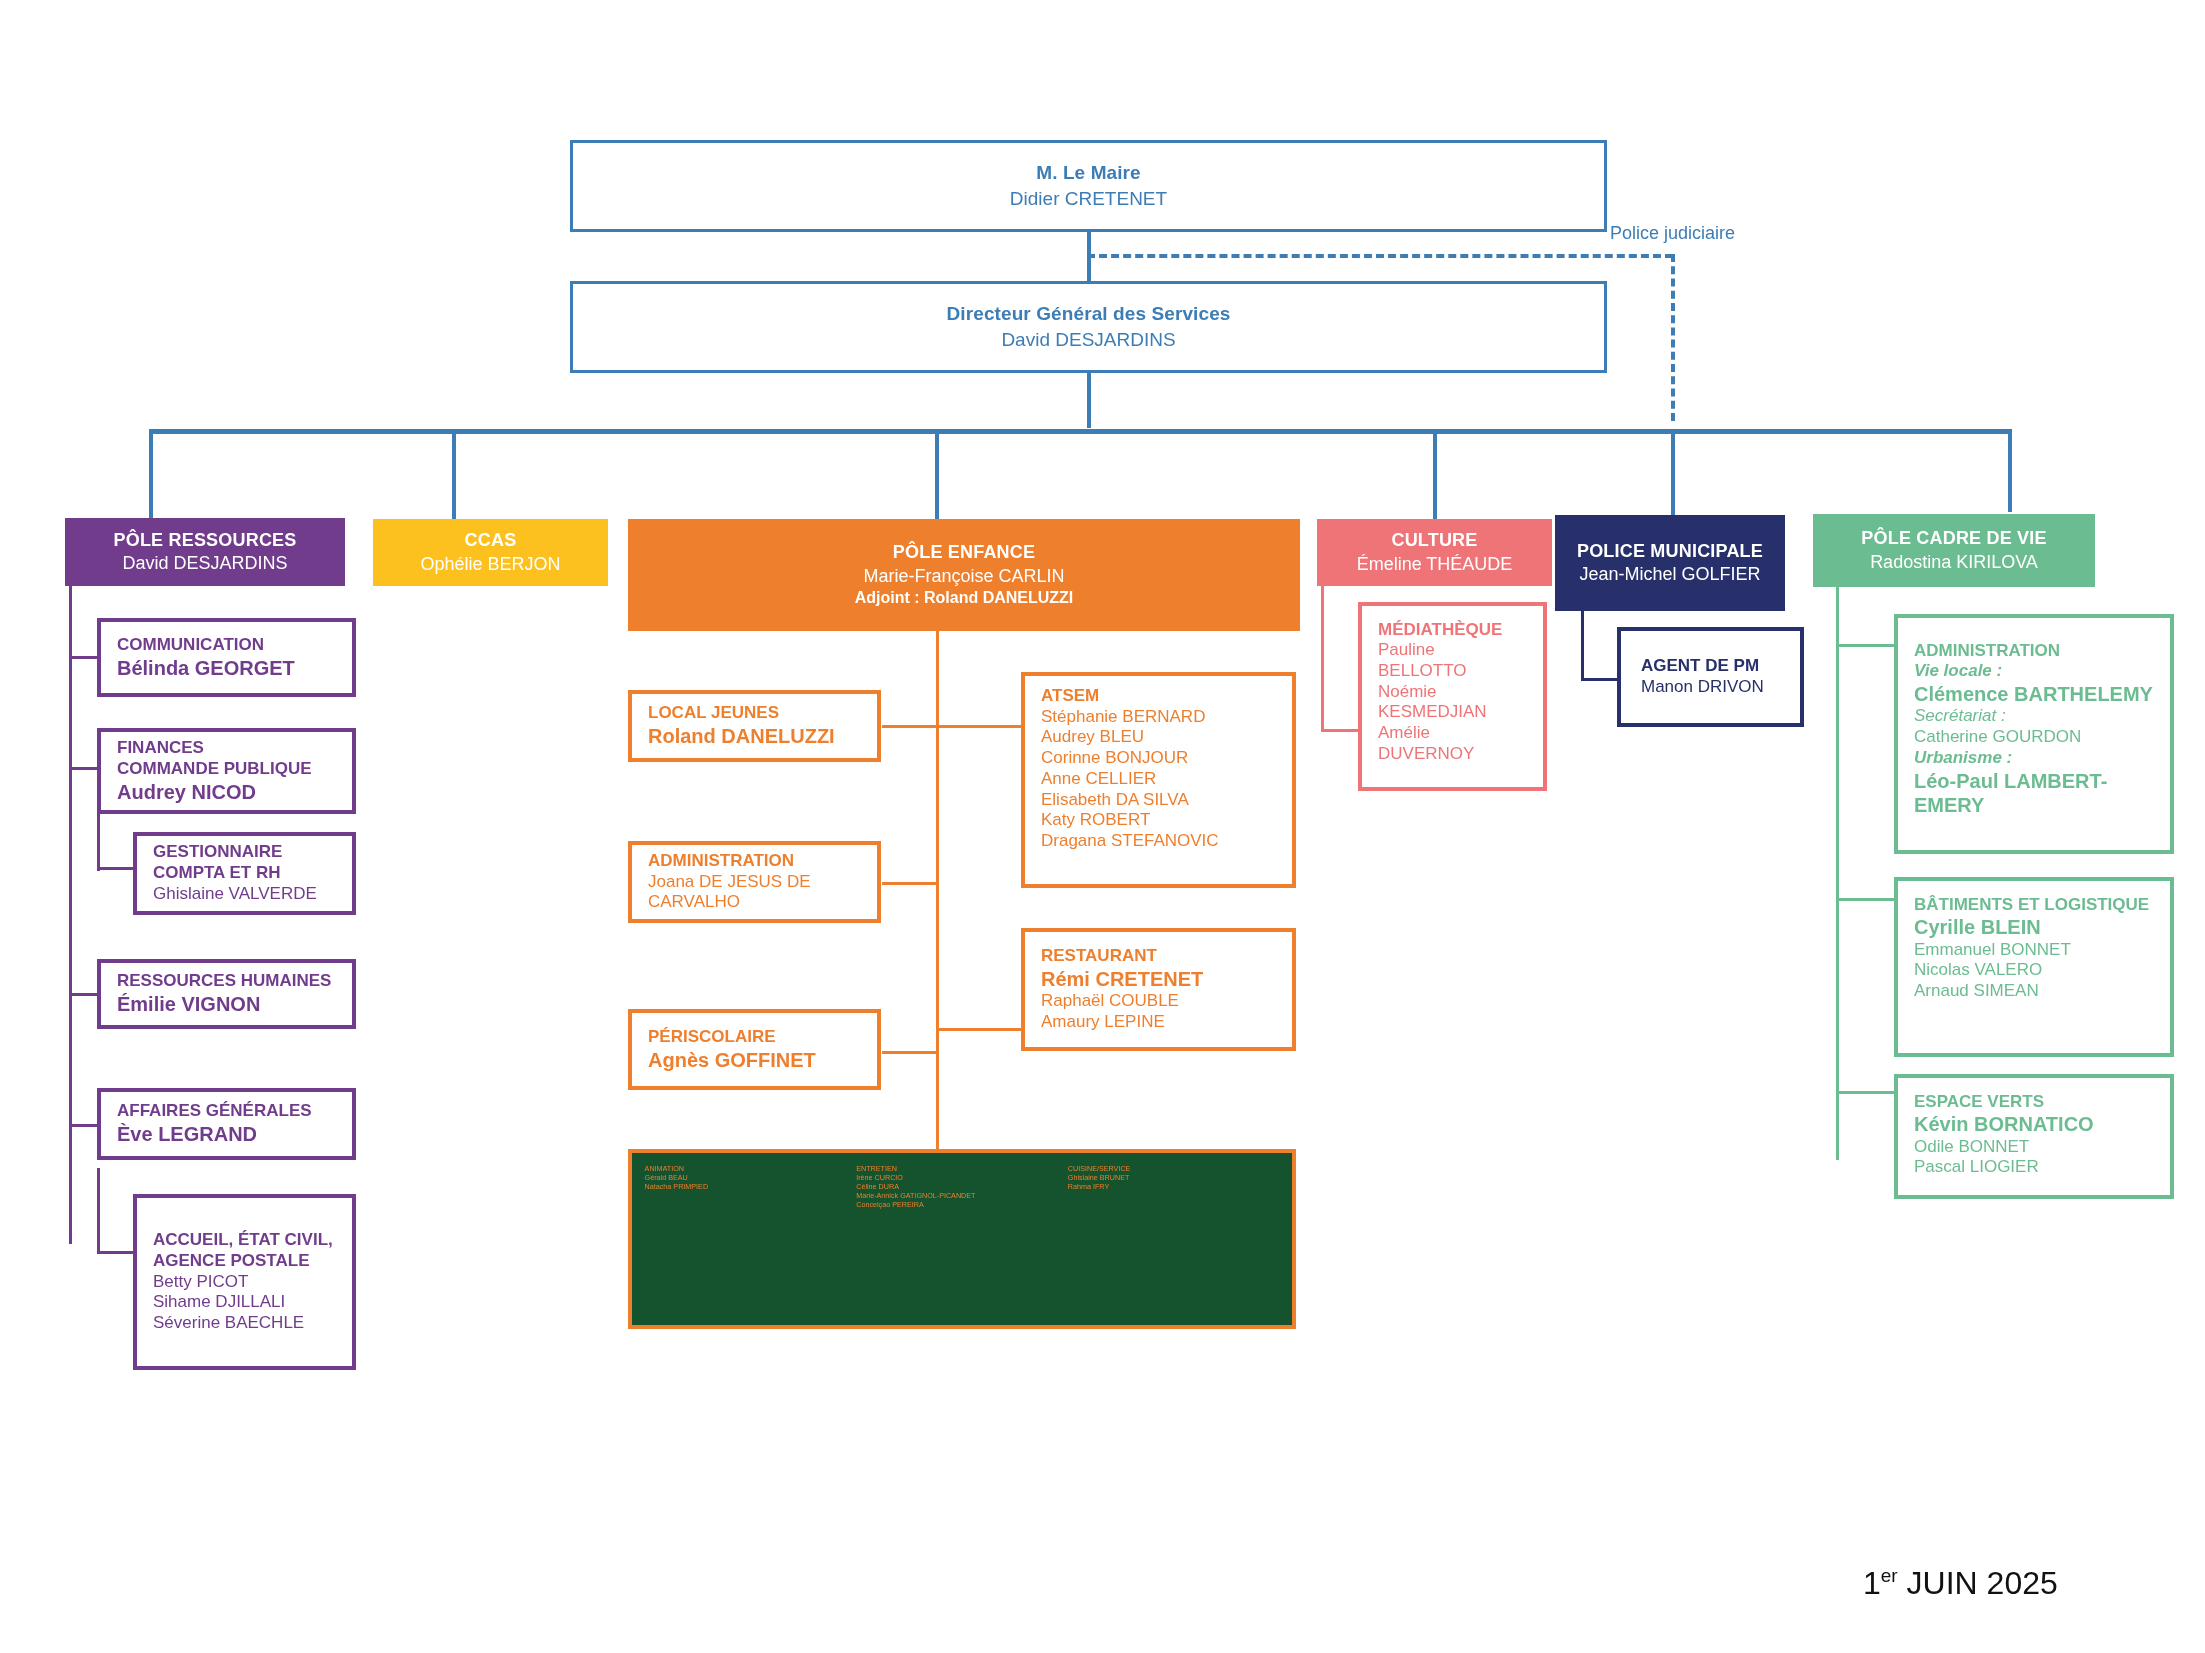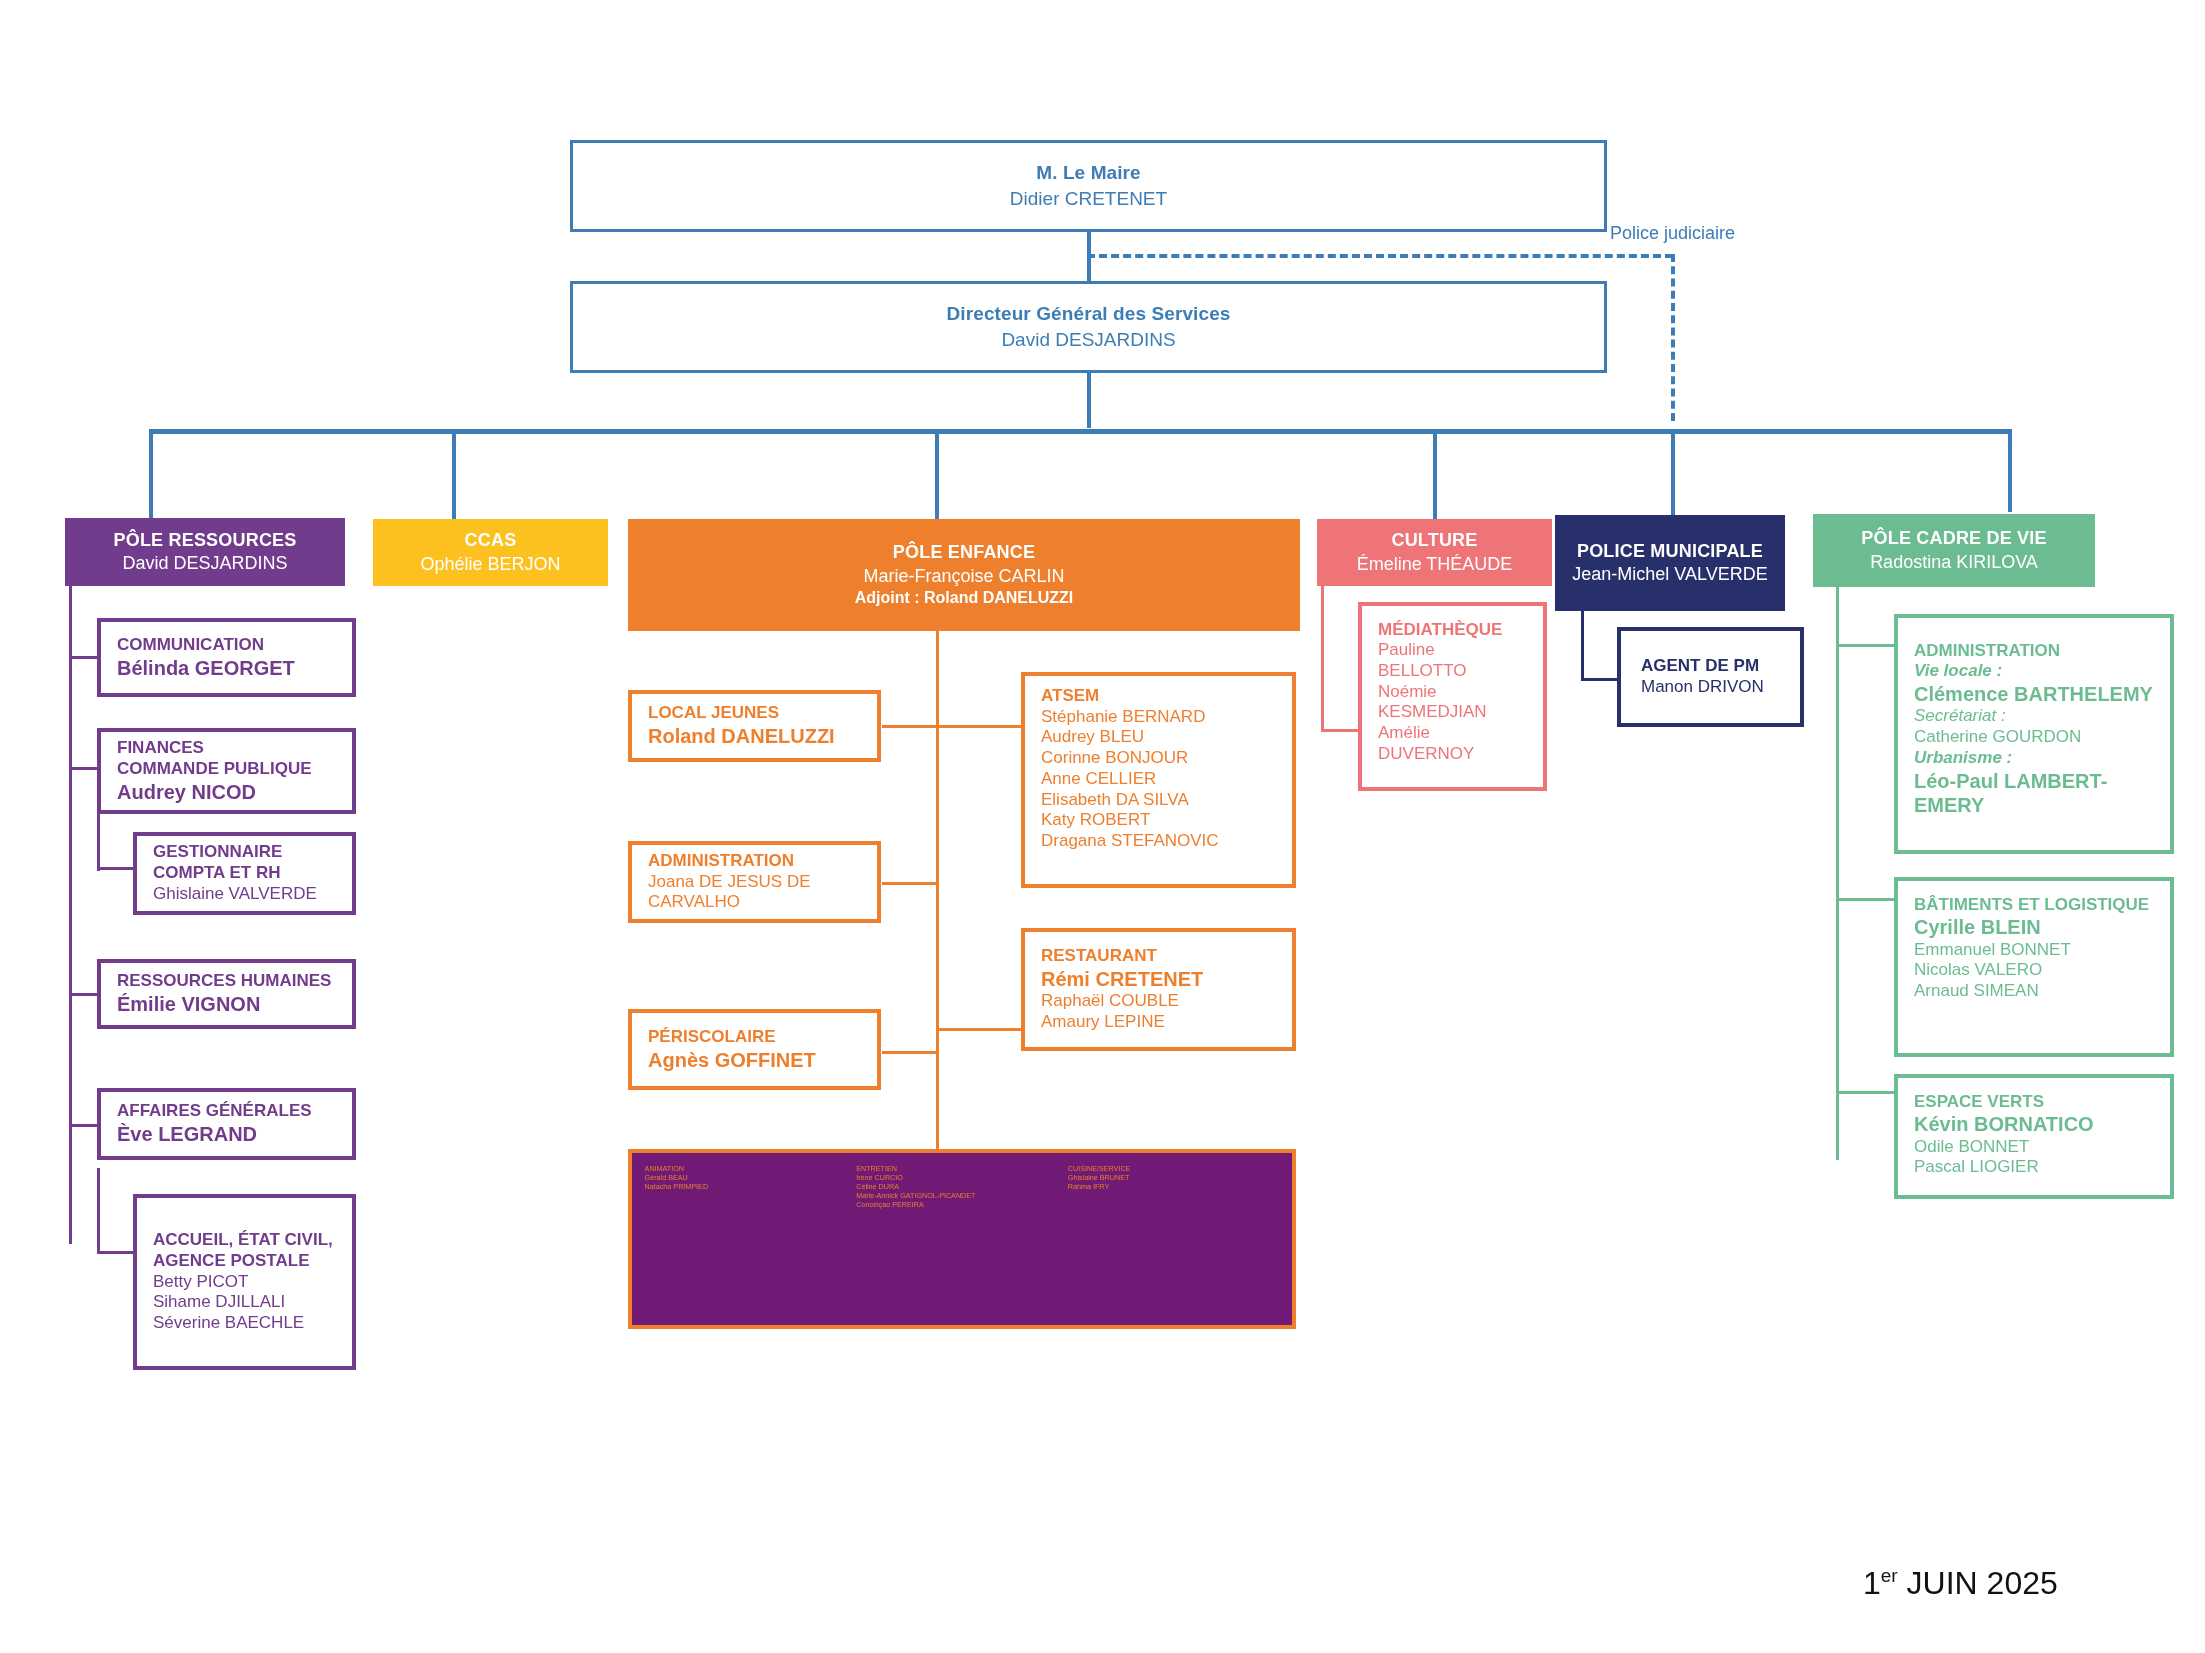--- a/index.html
+++ b/index.html
@@ -211,21 +211,21 @@
     <div class="s-name">Dragana STEFANOVIC</div>
   </div>
 
   <div class="node sub" style="left:1021px; top:928px; width:275px; height:123px; border:4px solid #EE7F2D; color:#EE7F2D;">
     <div class="s-title">RESTAURANT</div>
     <div class="s-name-b">Rémi CRETENET</div>
     <div class="s-name">Raphaël COUBLE</div>
     <div class="s-name">Amaury LEPINE</div>
   </div>
 
-  <div class="node" style="left:628px; top:1149px; width:668px; height:180px; border:4px solid #EE7F2D; background:#701a75; color:#EE7F2D; padding:10.8px 12.6px;">
+  <div class="node" style="left:628px; top:1149px; width:668px; height:180px; border:4px solid #EE7F2D; background:#14532d; color:#EE7F2D; padding:10.8px 12.6px;">
     <div class="cols">
       <div style="width:212px;">
         <div class="s-title">ANIMATION</div>
         <div class="s-name">Gérald BEAU</div>
         <div class="s-name">Natacha PRIMPIED</div>
       </div>
       <div style="width:212px;">
         <div class="s-title">ENTRETIEN</div>
         <div class="s-name">Irène CURCIO</div>
         <div class="s-name">Céline DURA</div>
@@ -249,21 +249,21 @@
 
   <div class="node sub" style="left:1358px; top:602px; width:189px; height:189px; border:4px solid #EF7478; color:#EF7478; justify-content:flex-start; padding-top:13.5px;">
     <div class="s-title">MÉDIATHÈQUE</div>
     <div class="s-name">Pauline BELLOTTO</div>
     <div class="s-name">Noémie KESMEDJIAN</div>
     <div class="s-name">Amélie DUVERNOY</div>
   </div>
 
   <div class="node dept-head" style="left:1555px; top:515px; width:230px; height:96px; background:#27306B;">
     <div class="h1">POLICE MUNICIPALE</div>
-    <div class="h2">Jean-Michel VALVERDE</div>
+    <div class="h2">Jean-Michel GOLFIER</div>
   </div>
   <div class="ln navy" style="left:1581px; top:611px; width:3.2px; height:70px;"></div>
   <div class="ln navy" style="left:1581px; top:678px; width:36px; height:3.2px;"></div>
 
   <div class="node sub" style="left:1617px; top:627px; width:187px; height:100px; border:4px solid #27306B; color:#27306B; padding-left:20px;">
     <div class="s-title">AGENT DE PM</div>
     <div class="s-name">Manon DRIVON</div>
   </div>
 
   <div class="node dept-head" style="left:1813px; top:514px; width:282px; height:73px; background:#6CBC92;">

